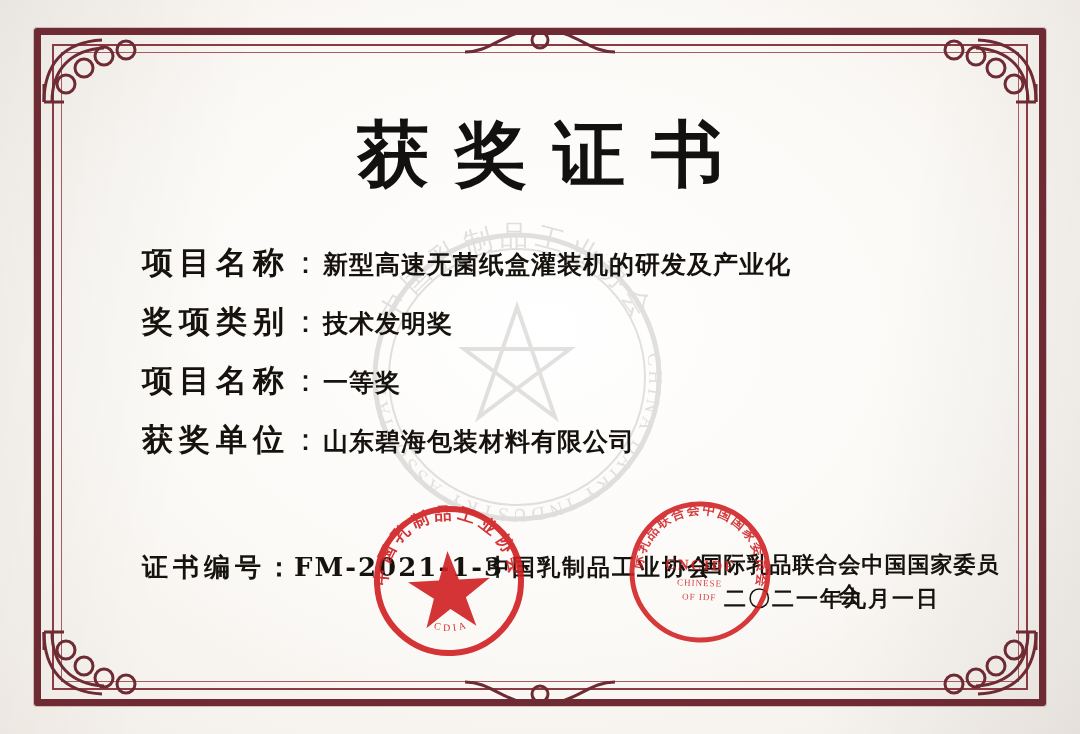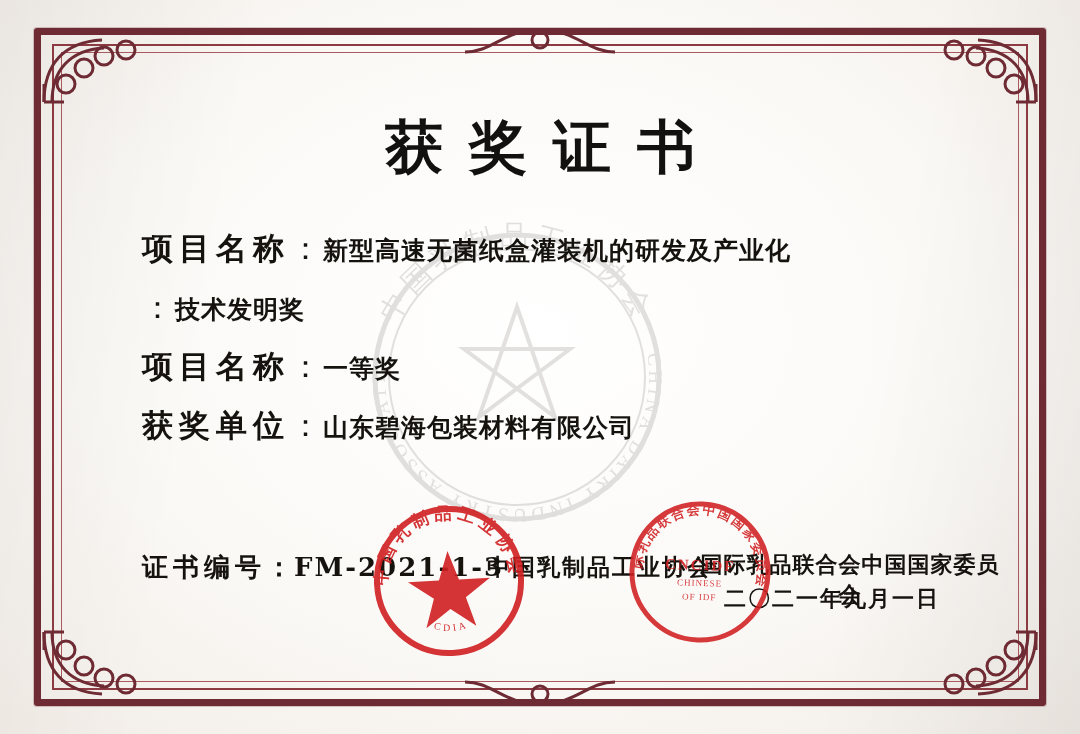--- a/index.html
+++ b/index.html
@@ -103,21 +103,21 @@
   .content {
     position: absolute;
     left: 90px;
     top: 80px;
     right: 90px;
     bottom: 80px;
   }
   .title {
     text-align: center;
     margin-top: 38px;
-    font-size: 58px;
+    font-size: 72px;
     letter-spacing: 26px;
     font-weight: 700;
     color: #13110f;
     font-family: "DejaVu Serif", "Liberation Serif", serif;
     text-indent: 26px;
     line-height: 1;
   }
 
   .fields {
     margin-top: 52px;
@@ -318,20 +318,21 @@
   <div class="content">
     <div class="title">获奖证书</div>
 
     <div class="fields">
       <div class="field-row">
         <span class="field-label">项目名称</span>
         <span class="field-colon">：</span>
         <span class="field-value">新型高速无菌纸盒灌装机的研发及产业化</span>
       </div>
       <div class="field-row">
+        <span class="field-label">奖项类别</span>
         <span class="field-colon">：</span>
         <span class="field-value">技术发明奖</span>
       </div>
       <div class="field-row">
         <span class="field-label">项目名称</span>
         <span class="field-colon">：</span>
         <span class="field-value">一等奖</span>
       </div>
       <div class="field-row">
         <span class="field-label">获奖单位</span>

